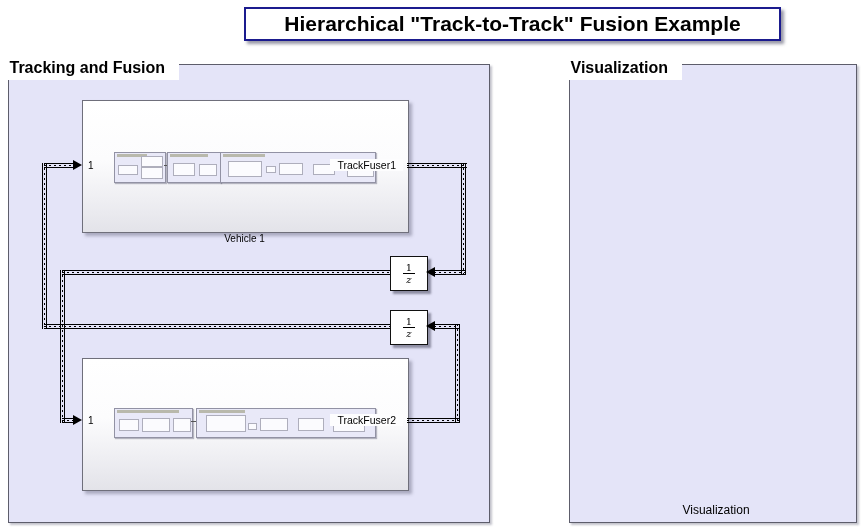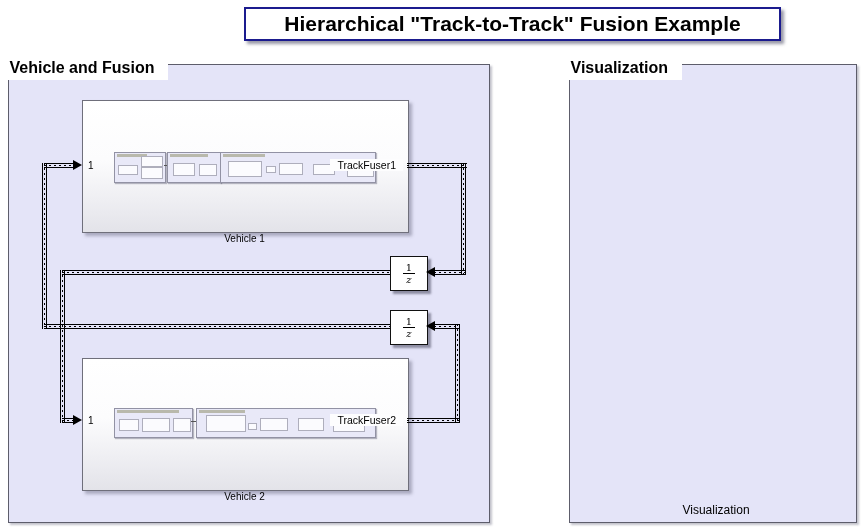--- a/index.html
+++ b/index.html
@@ -82,21 +82,21 @@
     border-top:5px solid transparent; border-bottom:5px solid transparent; border-right:9px solid #000; }
 </style>
 </head>
 <body>
 
 <div id="canvas">
 
   <div class="title-box">Hierarchical "Track-to-Track" Fusion Example</div>
 
   <div class="area" style="left:8px; top:64px; width:480px; height:457px;">
-    <div class="area-chip">Vehicle and Fusion</div>
+    <div class="area-chip">Tracking and Fusion</div>
   </div>
 
   <div class="area" style="left:569px; top:64px; width:286px; height:457px;">
     <div class="area-chip">Visualization</div>
   </div>
 
   <div class="vehicle" style="left:82px; top:100px;">
     <span class="port-label" style="left:5px; top:59px;">1</span>
 
     <div class="mini" style="left:31px; top:51px; width:50px; height:29px;">
@@ -138,21 +138,20 @@
       <div class="strip" style="left:2px; top:1px; width:46px; height:3px;"></div>
       <div class="mr" style="left:9px; top:6px; width:38px; height:15px;"></div>
       <div class="mr" style="left:51px; top:14px; width:7px; height:5px;"></div>
       <div class="mr" style="left:63px; top:9px; width:26px; height:11px;"></div>
       <div class="mr" style="left:101px; top:9px; width:24px; height:11px;"></div>
       <div class="mr" style="left:136px; top:7px; width:30px; height:14px;"></div>
     </div>
 
     <span class="fuser-label" style="right:5px; top:55px;">TrackFuser2</span>
   </div>
-  <div class="block-caption" style="left:82px; top:491px;">Vehicle 2</div>
 
   <div class="delay" style="top:256px;">
     <div class="frac">
       <span>1</span>
       <span class="den">z</span>
     </div>
   </div>
   <div class="delay" style="top:310px;">
     <div class="frac">
       <span>1</span>

